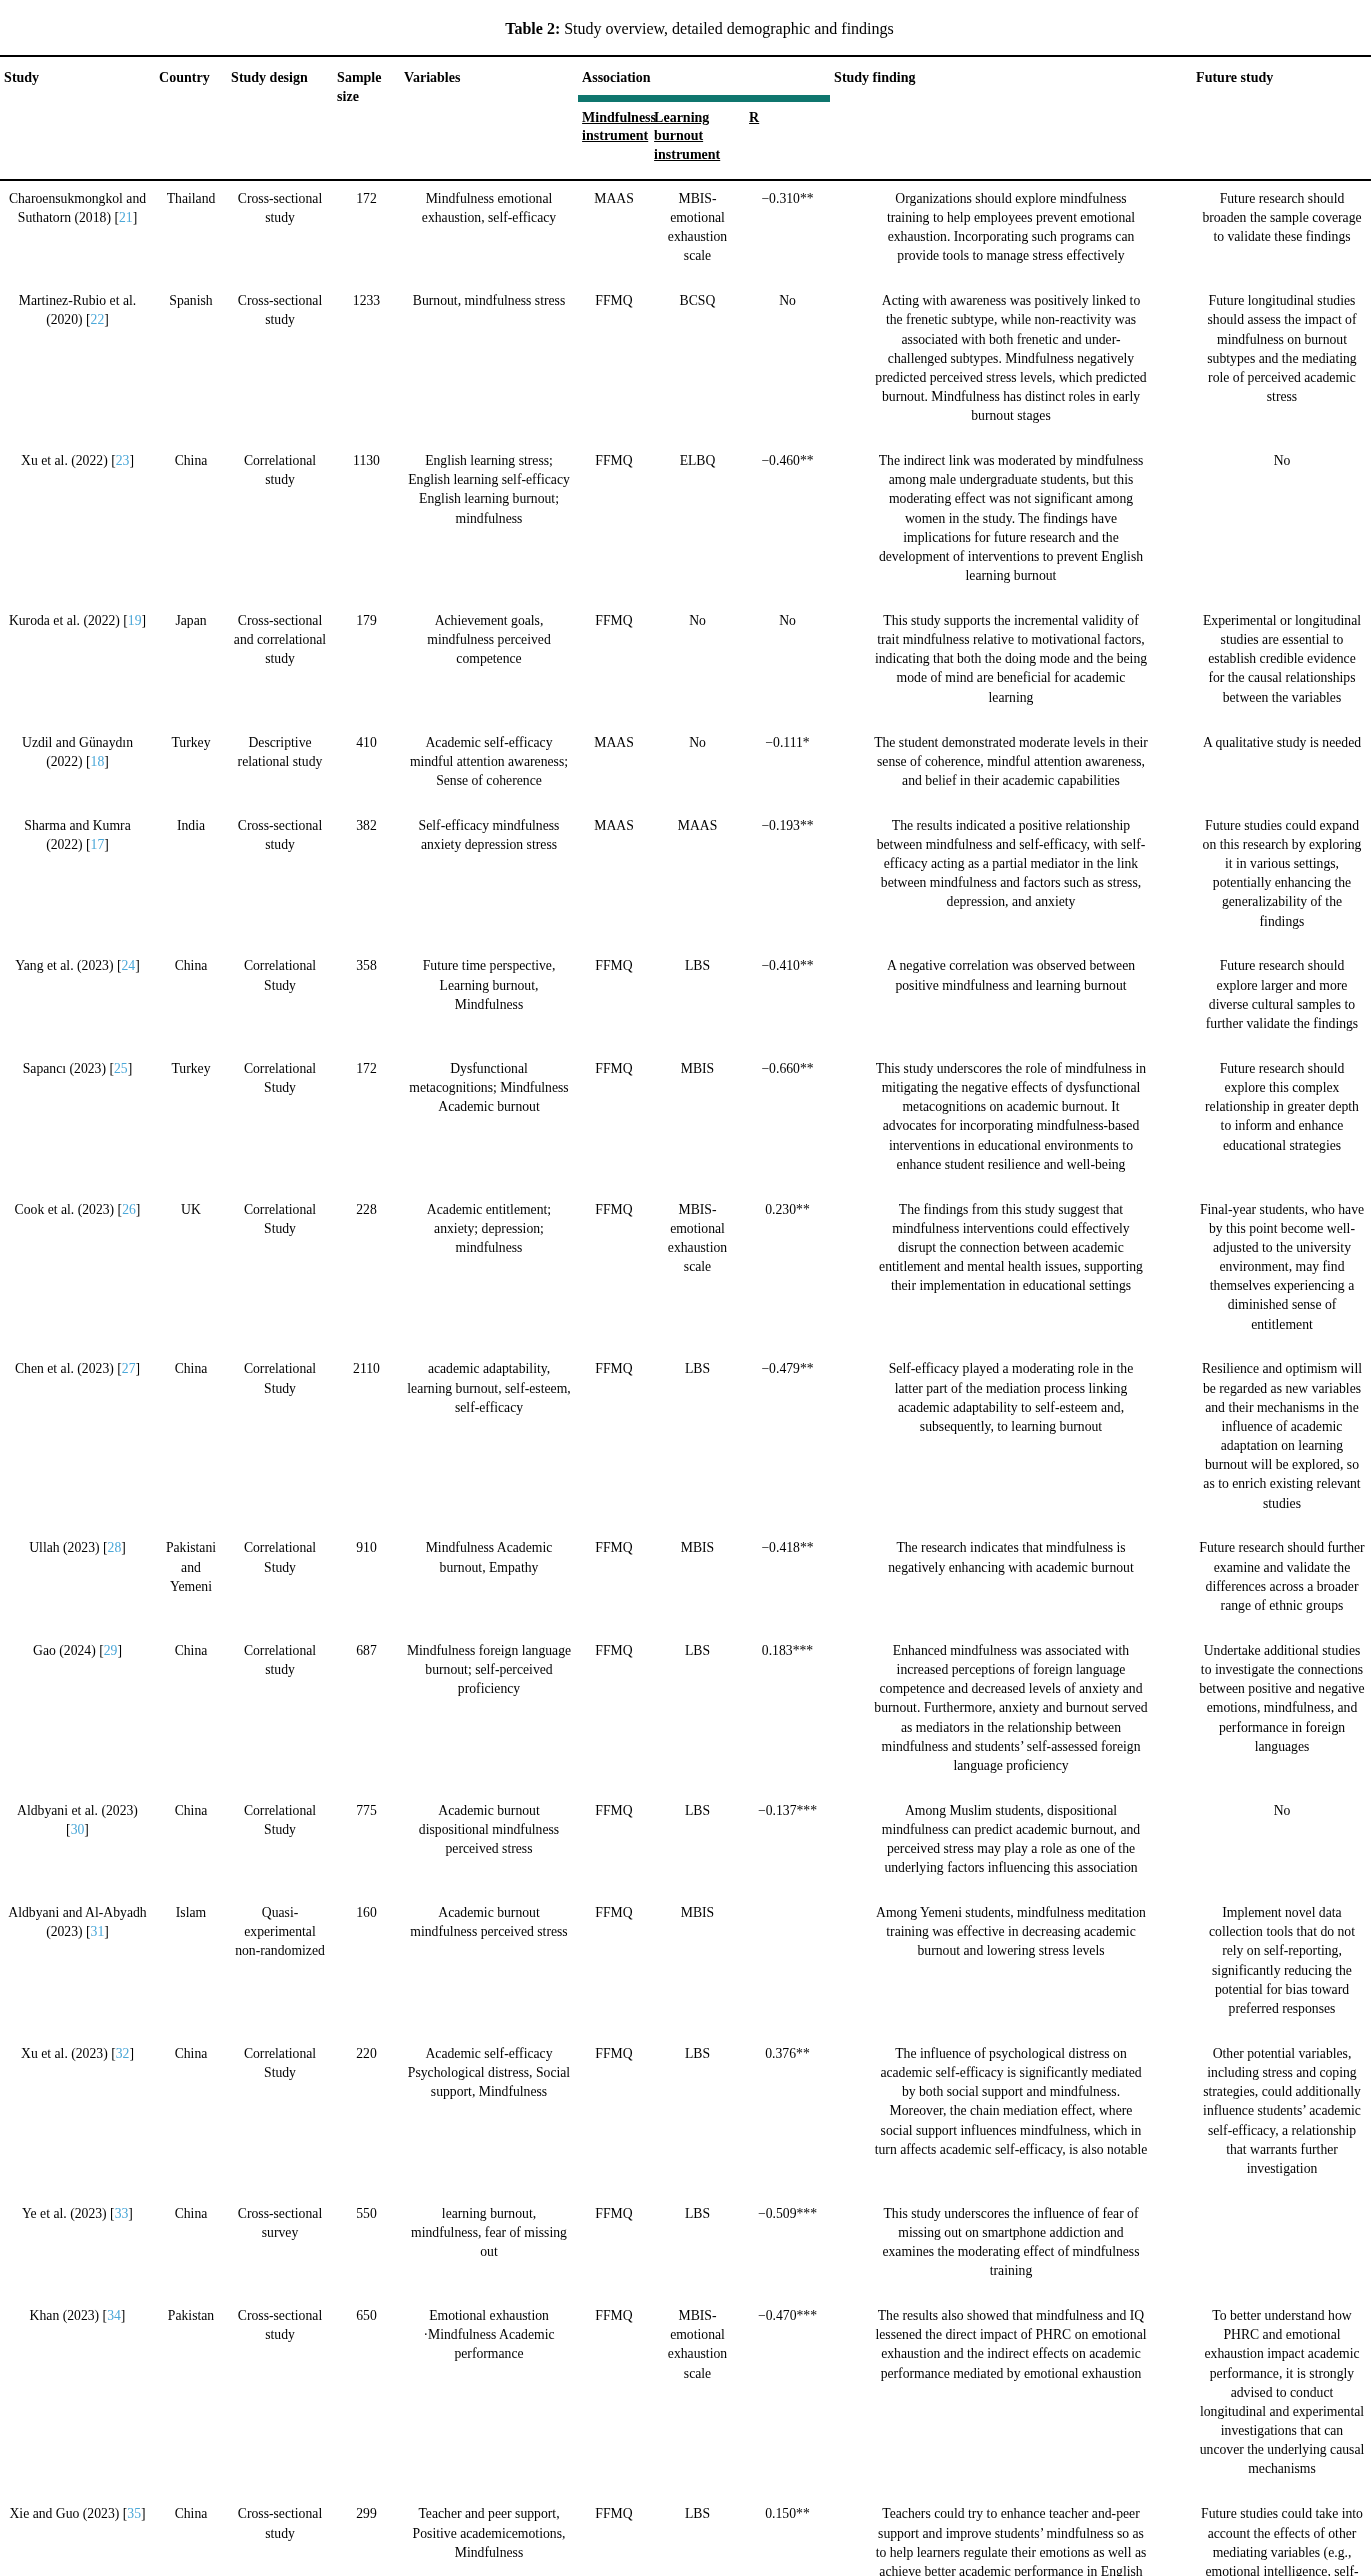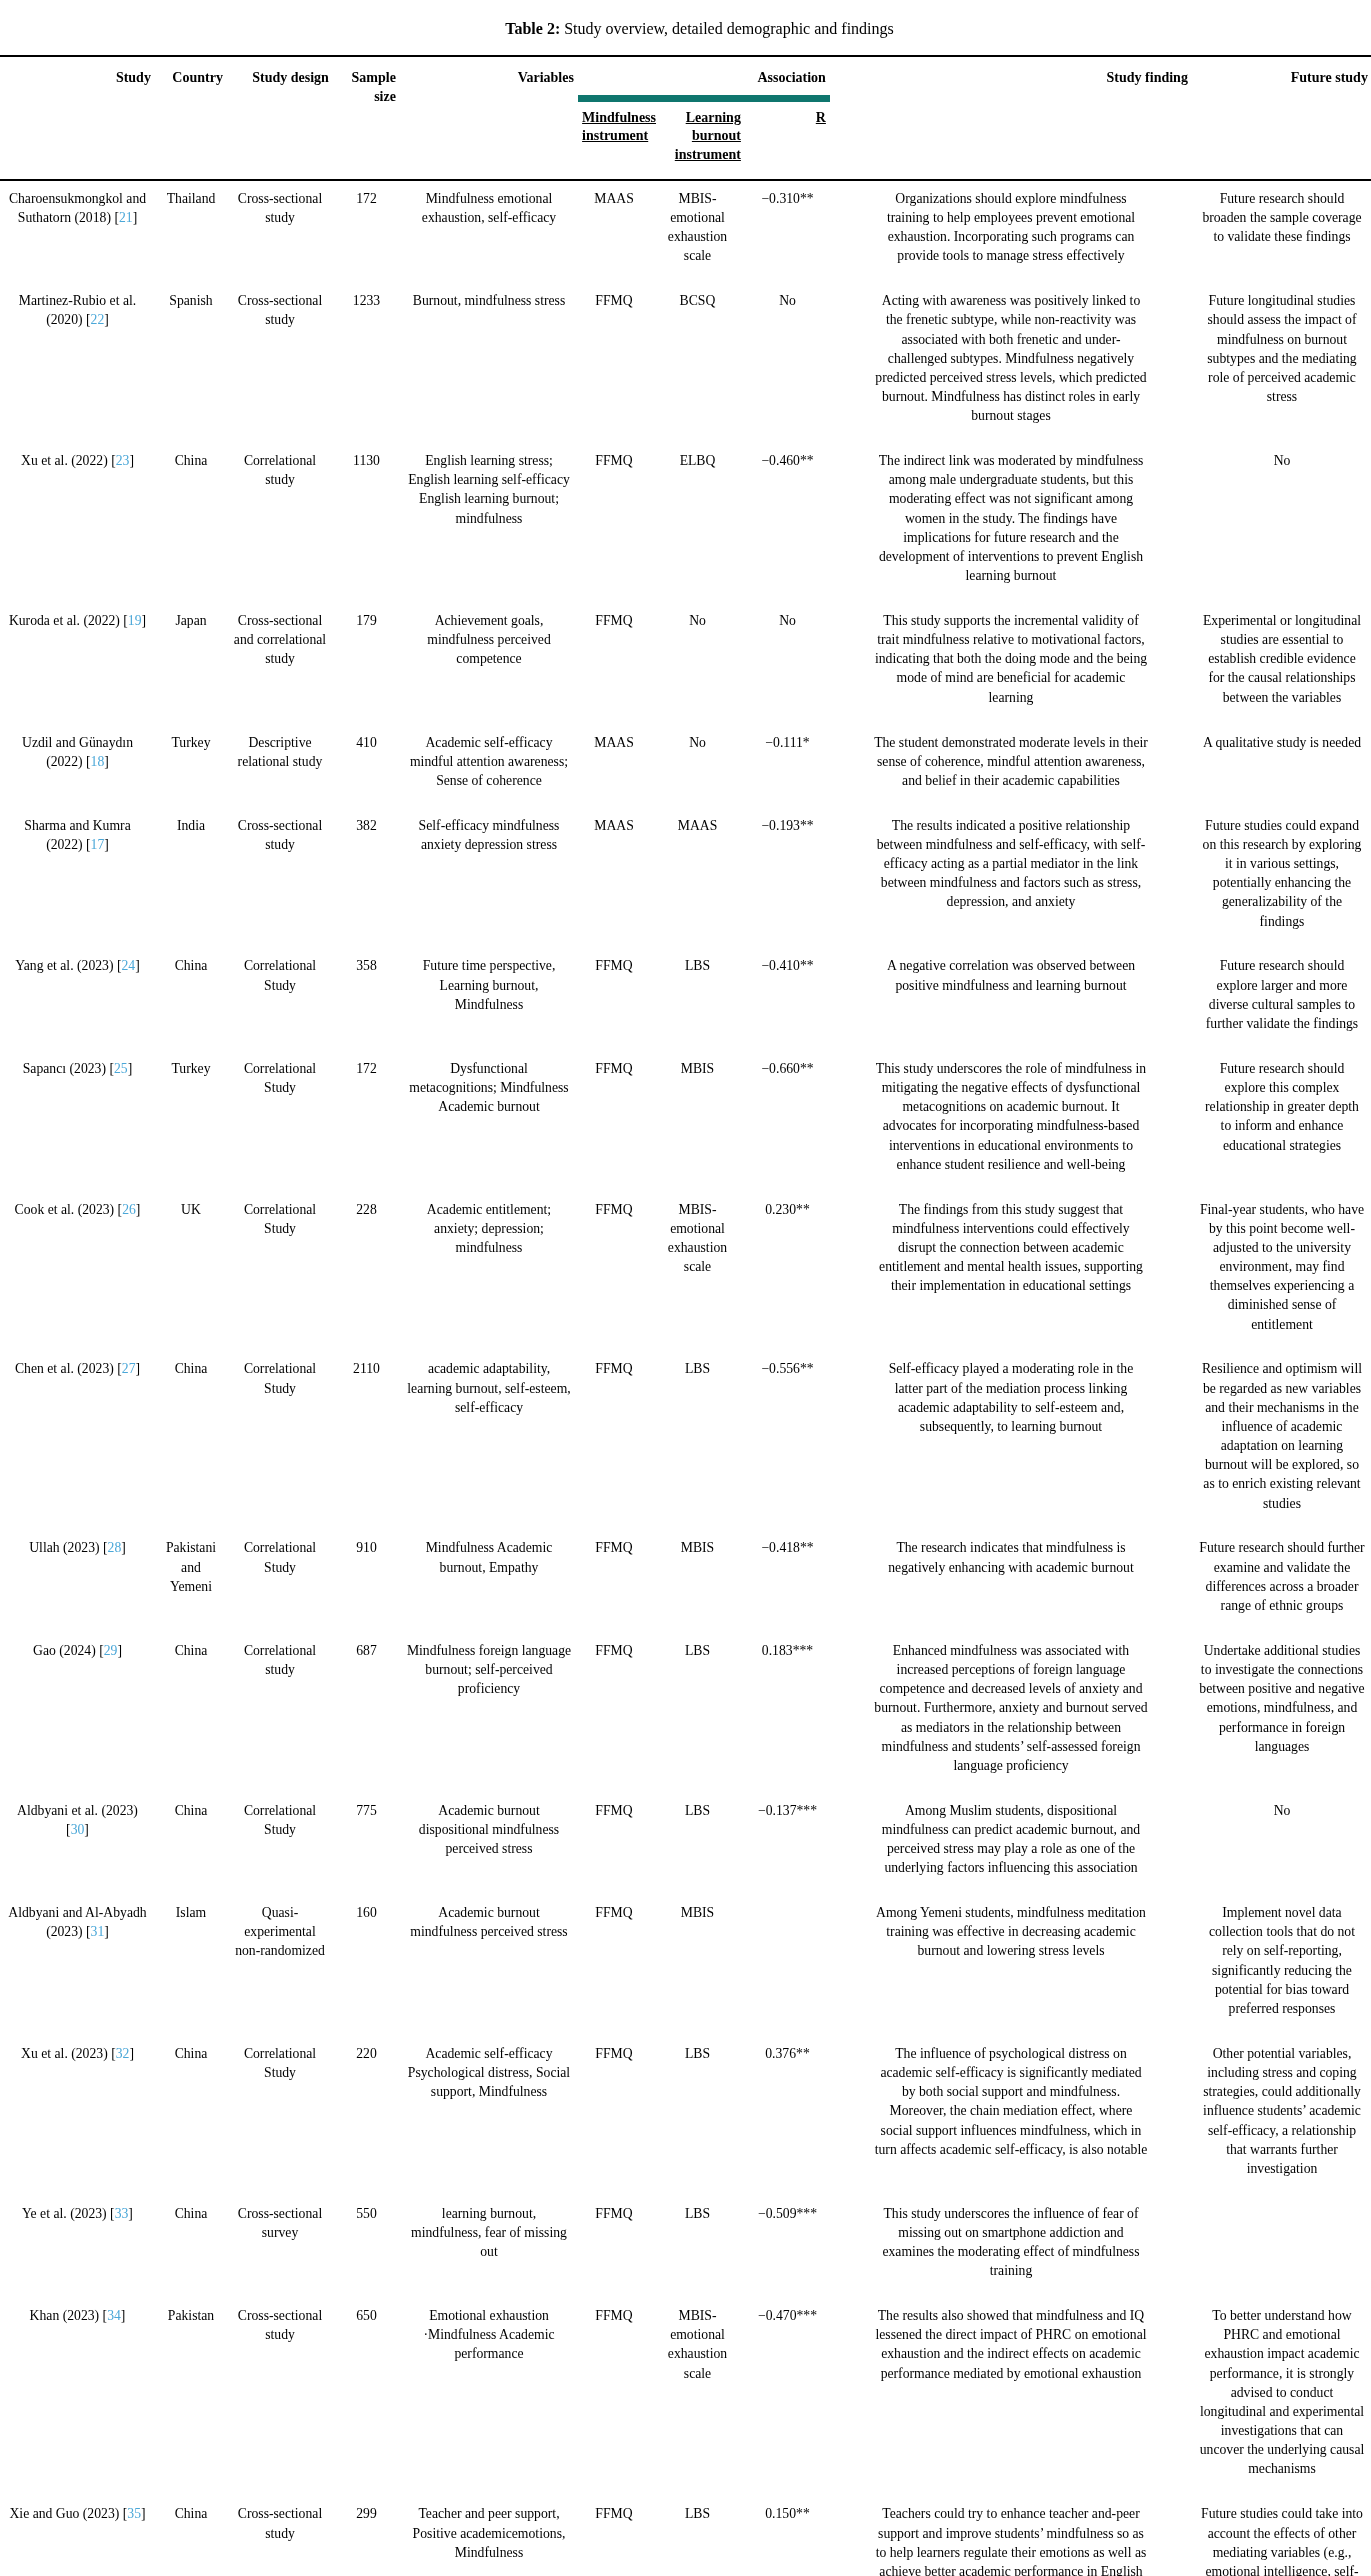--- a/index.html
+++ b/index.html
@@ -24,21 +24,21 @@
     width: 1372px;
     border-collapse: collapse;
     border-top: 2.1px double #000;
     table-layout: fixed;
   }
   thead { border-bottom: 2.1px double #000; }
   th {
     font-weight: bold;
     font-size: 14px;
     line-height: 1.35;
-    text-align: right;
+    text-align: left;
     vertical-align: top;
     padding: 12.4px 4.1px 5.2px 4.1px;
   }
   th.assoc-th {
     border-bottom: 7px solid #0f766e;
     padding-bottom: 6.2px;
   }
   tr.subhead th { padding-top: 7px; padding-bottom: 13.4px; text-decoration: underline; }
   tbody { border-bottom: 1.5px solid #000; }
   td {
@@ -201,21 +201,21 @@
           <td class="future-td">Final-year students, who have by this point become well-adjusted to the university environment, may find themselves experiencing a diminished sense of entitlement</td>
         </tr>
         <tr>
           <td><span>Chen et al. (2023)</span> [<span class="ref-num">27</span>]</td>
           <td>China</td>
           <td>Correlational Study</td>
           <td>2110</td>
           <td>academic adaptability, learning burnout, self-esteem, self-efficacy</td>
           <td>FFMQ</td>
           <td>LBS</td>
-          <td>−0.556**</td>
+          <td>−0.479**</td>
           <td class="finding-td">Self-efficacy played a moderating role in the latter part of the mediation process linking academic adaptability to self-esteem and, subsequently, to learning burnout</td>
           <td class="future-td">Resilience and optimism will be regarded as new variables and their mechanisms in the influence of academic adaptation on learning burnout will be explored, so as to enrich existing relevant studies</td>
         </tr>
         <tr>
           <td><span>Ullah (2023)</span> [<span class="ref-num">28</span>]</td>
           <td>Pakistani and Yemeni</td>
           <td>Correlational Study</td>
           <td>910</td>
           <td>Mindfulness Academic burnout, Empathy</td>
           <td>FFMQ</td>

